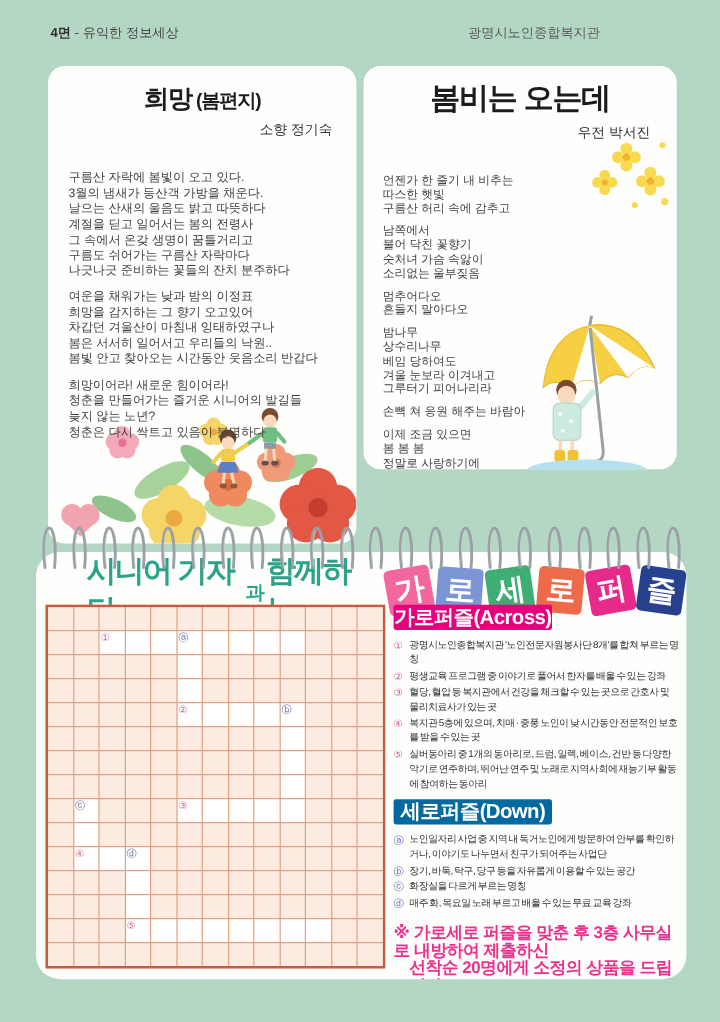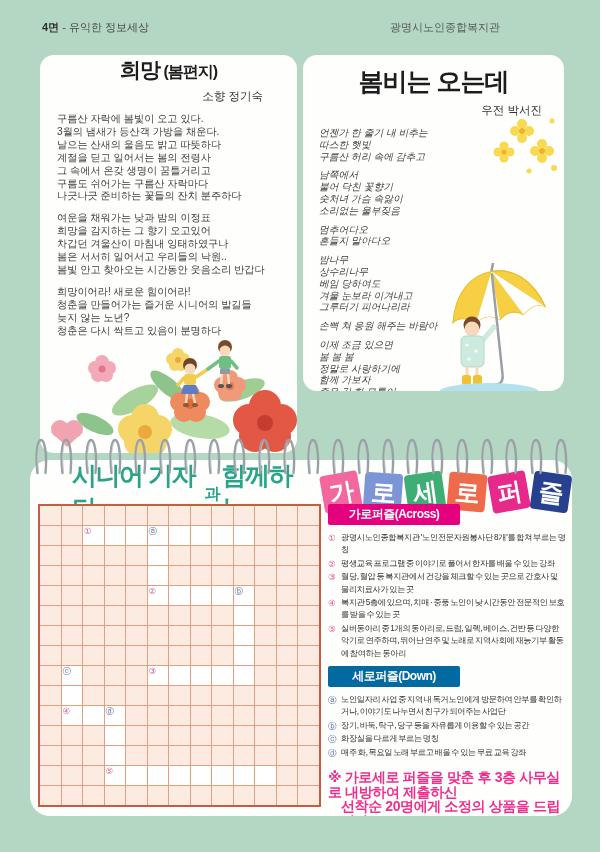--- a/index.html
+++ b/index.html
@@ -9,31 +9,31 @@
   
   .pg-header{position:absolute;top:20px;left:42px;right:42px;height:16px;font-size:11px;color:#4a4a4a;}
   .pg-header .hl{position:absolute;left:0;top:0;}
   .pg-header .hl b{color:#303030;}
   .pg-header .hr{position:absolute;right:58px;top:0;color:#5a5a5a;}
 
   
   .card{position:absolute;background:#fefefd;border-radius:14px;overflow:hidden;}
   #card-left{left:40px;top:55px;width:257px;height:398px;}
   #card-right{left:303px;top:55px;width:261px;height:336px;}
-  .poem-title{text-align:center;margin-top:1px;font-weight:bold;color:#1c1c1c;letter-spacing:-1px;}
+  .poem-title{text-align:center;margin-top:13px;font-weight:bold;color:#1c1c1c;letter-spacing:-1px;}
   #card-left .poem-title{font-size:21px;}
   #card-left .poem-title .sub{font-size:16px;}
   #card-right .poem-title{font-size:25px;margin-top:10px;}
   .poem-author{text-align:right;font-size:11.5px;color:#333;margin-top:5px;}
-  #card-left .poem-author{padding-right:34px;}
+  #card-left .poem-author{padding-right:20px;}
   #card-right .poem-author{padding-right:22px;}
-  .poem-body{position:relative;z-index:2;margin-top:9px;color:#404040;}
+  .poem-body{position:relative;z-index:2;margin-top:27px;color:#404040;}
   #poem-left-body{padding-left:17px;font-size:10.2px;line-height:12.9px;}
   #poem-left-body .stanza{margin-bottom:9px;}
-  #poem-right-body{padding-left:16px;font-size:9.8px;line-height:11.8px;font-style:italic;}
+  #poem-right-body{padding-left:16px;font-size:9.8px;line-height:11.8px;}
   #poem-right-body .stanza{margin-bottom:7px;}
 
   .flowers-svg{position:absolute;left:0;bottom:0;z-index:1;}
   .rain-svg{position:absolute;right:0;top:58px;z-index:1;}
 
   
   #spiral{position:absolute;left:34px;top:437px;width:534px;height:38px;display:flex;justify-content:space-between;z-index:6;}
   #spiral svg{display:block;}
 
   
@@ -48,21 +48,21 @@
   #grid{position:absolute;left:8px;top:44px;display:grid;grid-template-columns:repeat(13,20.5px);grid-auto-rows:19px;gap:1px;background:#e2a07e;border:2px solid #c95b40;}
   .cell{position:relative;}
   .cell.shaded{background:#fcebe0;}
   .cell.open{background:#ffffff;}
   .marker{position:absolute;top:0;left:1px;font-size:8.5px;line-height:10px;}
   .marker.across{color:#cf6290;}
   .marker.down{color:#64719f;}
 
   
   #clue-panel{position:absolute;left:298px;top:44px;width:238px;height:306px;}
-  .sec-header{width:132px;height:21px;border-radius:2px;color:#fff;font-size:12px;font-weight:bold;text-align:center;line-height:21px;letter-spacing:-0.5px;}
+  .sec-header{width:132px;height:21px;border-radius:2px;color:#fff;font-size:17px;font-weight:bold;text-align:center;line-height:21px;letter-spacing:-0.5px;}
   #across-header{background:#e5017e;}
   #down-header{background:#0369a1;margin-top:6px;}
   .clue-list{margin-top:7px;}
   .clue{display:flex;margin-bottom:1px;}
   .cnum{flex:none;width:13px;font-size:8.6px;line-height:12.4px;}
   .cnum.a{color:#d75f8f;}
   .cnum.d{color:#5c6fae;}
   .ctext{font-size:8.2px;line-height:12.4px;letter-spacing:-0.3px;word-spacing:-1px;color:#2e2e2e;}
   #footer-note{margin-top:11px;font-size:14px;font-weight:bold;color:#ee2f8d;line-height:14.5px;letter-spacing:-0.4px;}
   #footer-note .f2{padding-left:13px;}

